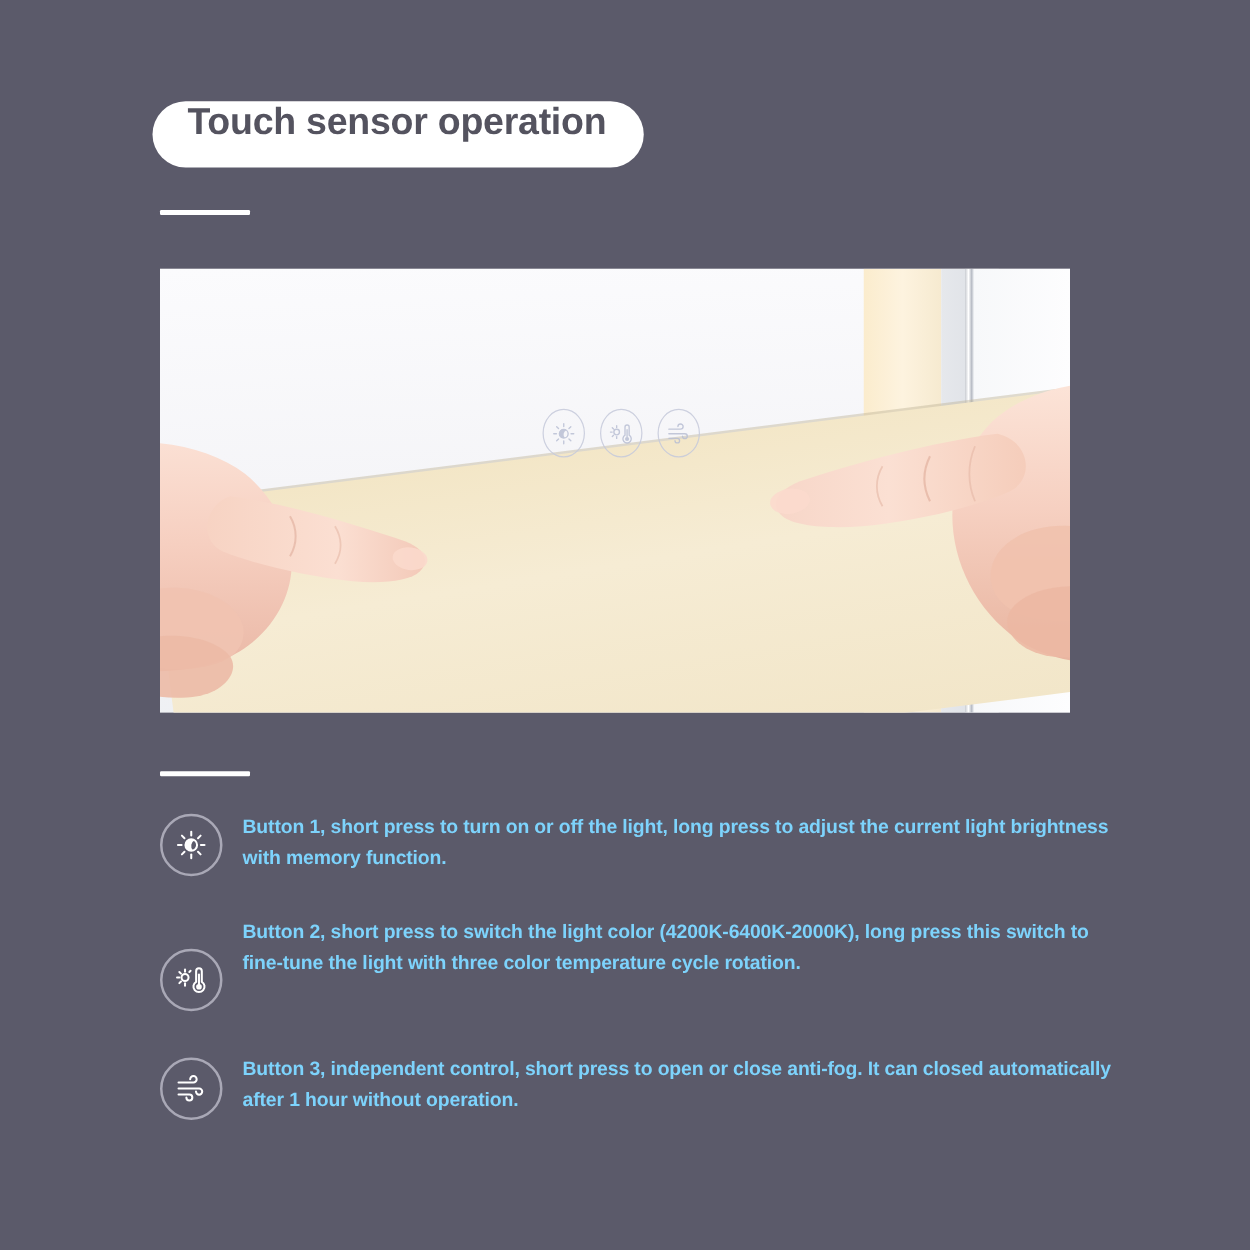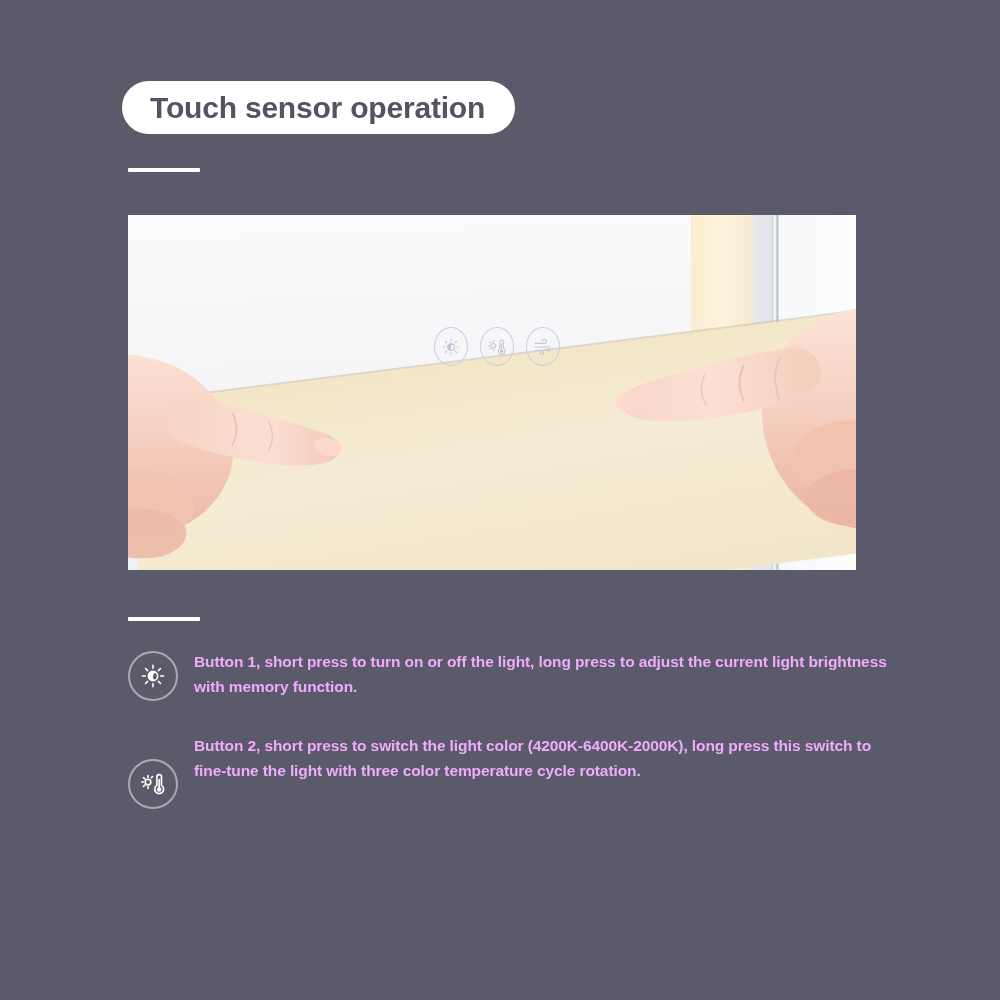--- a/index.html
+++ b/index.html
@@ -18,21 +18,21 @@
   
   #title-pill {
     position: absolute;
     left: 122px;
     top: 81px;
     height: 53px;
     padding: 0 30px 0 28px;
     background: #ffffff;
     border-radius: 27px;
     display: flex;
-    align-items: center;
+    align-items: flex-start;
     box-sizing: border-box;
   }
   #title-pill .title-text {
     font-size: 30px;
     font-weight: bold;
     color: #54535f;
     letter-spacing: -0.2px;
     white-space: nowrap;
   }
 
@@ -138,21 +138,21 @@
     height: 46px;
     border: 2px solid #a9a8b6;
     border-radius: 50%;
     display: flex;
     align-items: center;
     justify-content: center;
     margin-right: 16px;
   }
   .bullet-icon svg { display: block; }
   .bullet-text {
-    color: #f0abfc;
+    color: #7dd3fc;
     font-size: 15.5px;
     font-weight: bold;
     line-height: 25px;
     letter-spacing: -0.1px;
     padding-top: 2px;
   }
   #bullet-row-1 { margin-top: 2px; }
   #bullet-row-1 .bullet-icon { margin-top: 4px; }
   #bullet-row-2 { margin-top: 30px; }
   #bullet-row-2 .bullet-icon { margin-top: 28px; }
@@ -335,14 +335,26 @@
           <line x1="10.6" y1="6.1" x2="11.5" y2="5.2"></line>
           <path d="M15.6 13.3V5.5a2.1 2.1 0 0 1 4.2 0v7.8a4.1 4.1 0 1 1-4.2 0z"></path>
           <circle cx="17.7" cy="17" r="2.1" fill="#ffffff" stroke="none"></circle>
           <line x1="17.7" y1="8" x2="17.7" y2="15.4"></line>
         </svg>
       </span>
     </div>
     <div class="bullet-text">Button 2, short press to switch the light color (4200K-6400K-2000K), long press this switch to fine-tune the light with three color temperature cycle rotation.</div>
   </div>
 
+  <div id="bullet-row-3" class="bullet-row">
+    <div class="bullet-icon">
+      <span>
+        <svg width="26" height="26" viewBox="0 0 24 24" fill="none" stroke="#ffffff" stroke-width="1.5" stroke-linecap="round">
+          <path d="M2.6 7.4h11a2.4 2.4 0 1 0-2.4-2.4"></path>
+          <path d="M2.6 11.8h15.2a2.3 2.3 0 1 1-2.3 2.3"></path>
+          <path d="M2.6 16.2h8a2.2 2.2 0 1 1-2.2 2.2"></path>
+        </svg>
+      </span>
+    </div>
+    <div class="bullet-text">Button 3, independent control, short press to open or close anti-fog. It can closed automatically after 1 hour without operation.</div>
+  </div>
 
 </div>
 
 </body></html>

